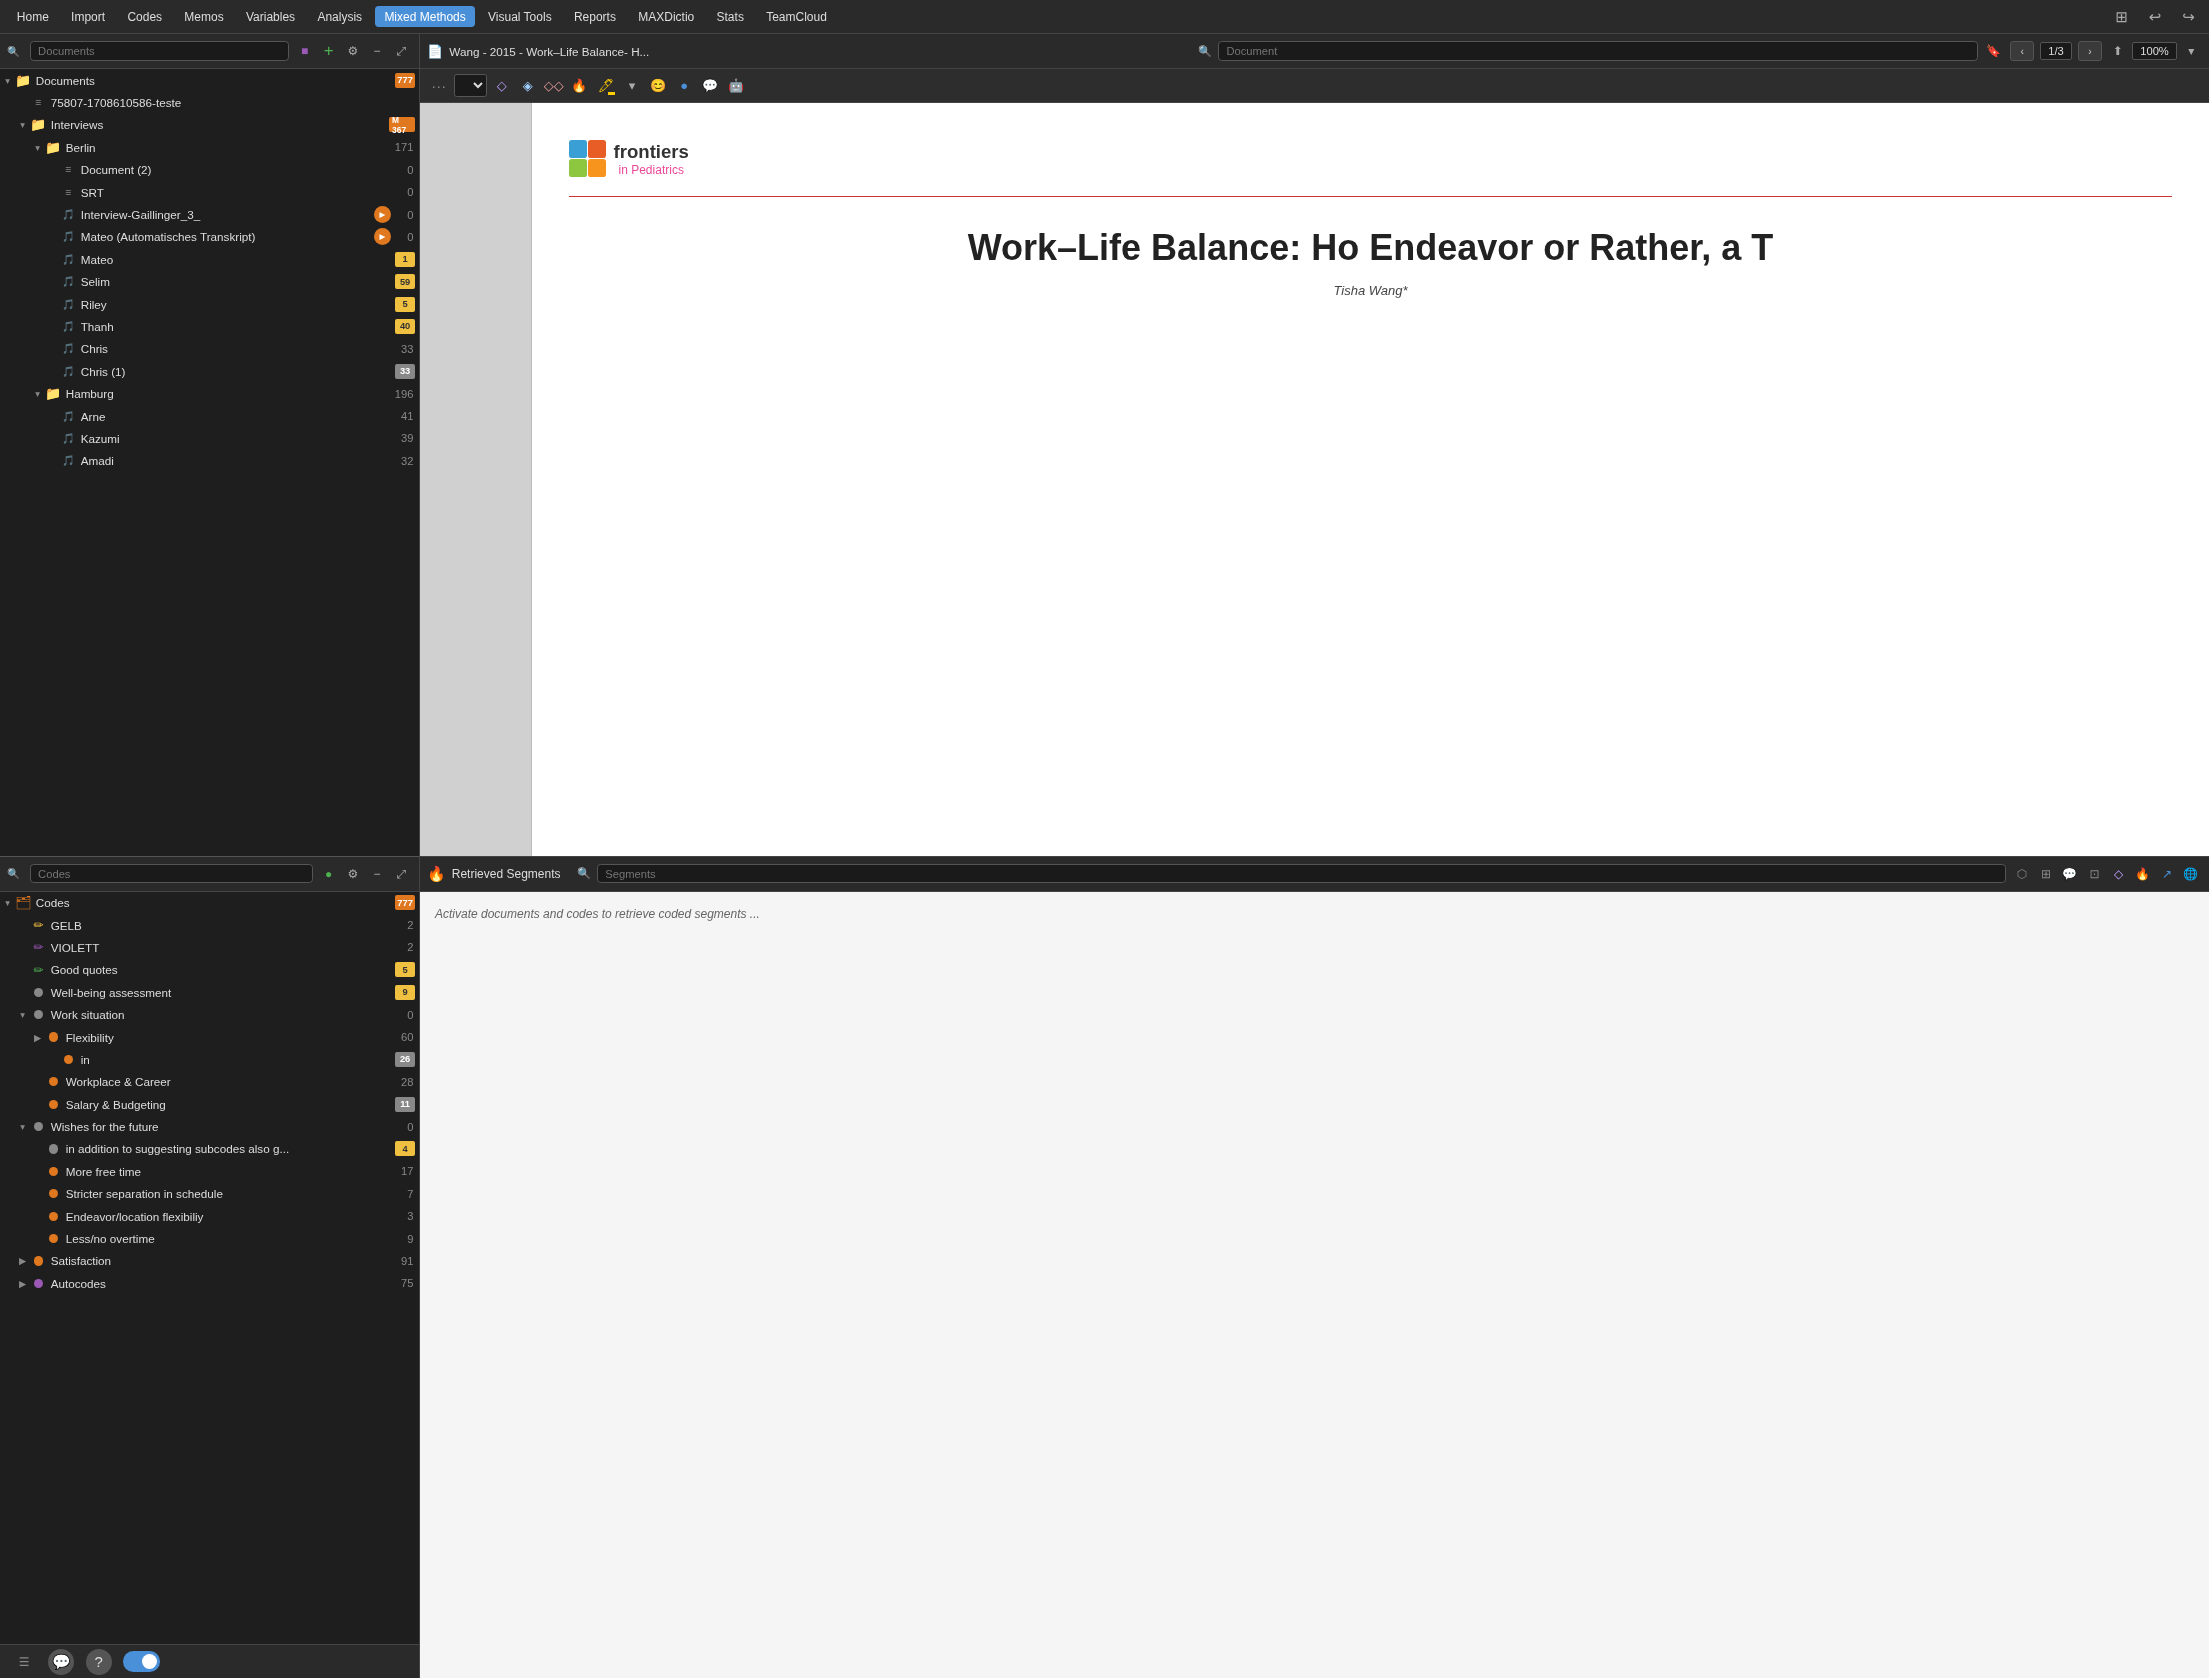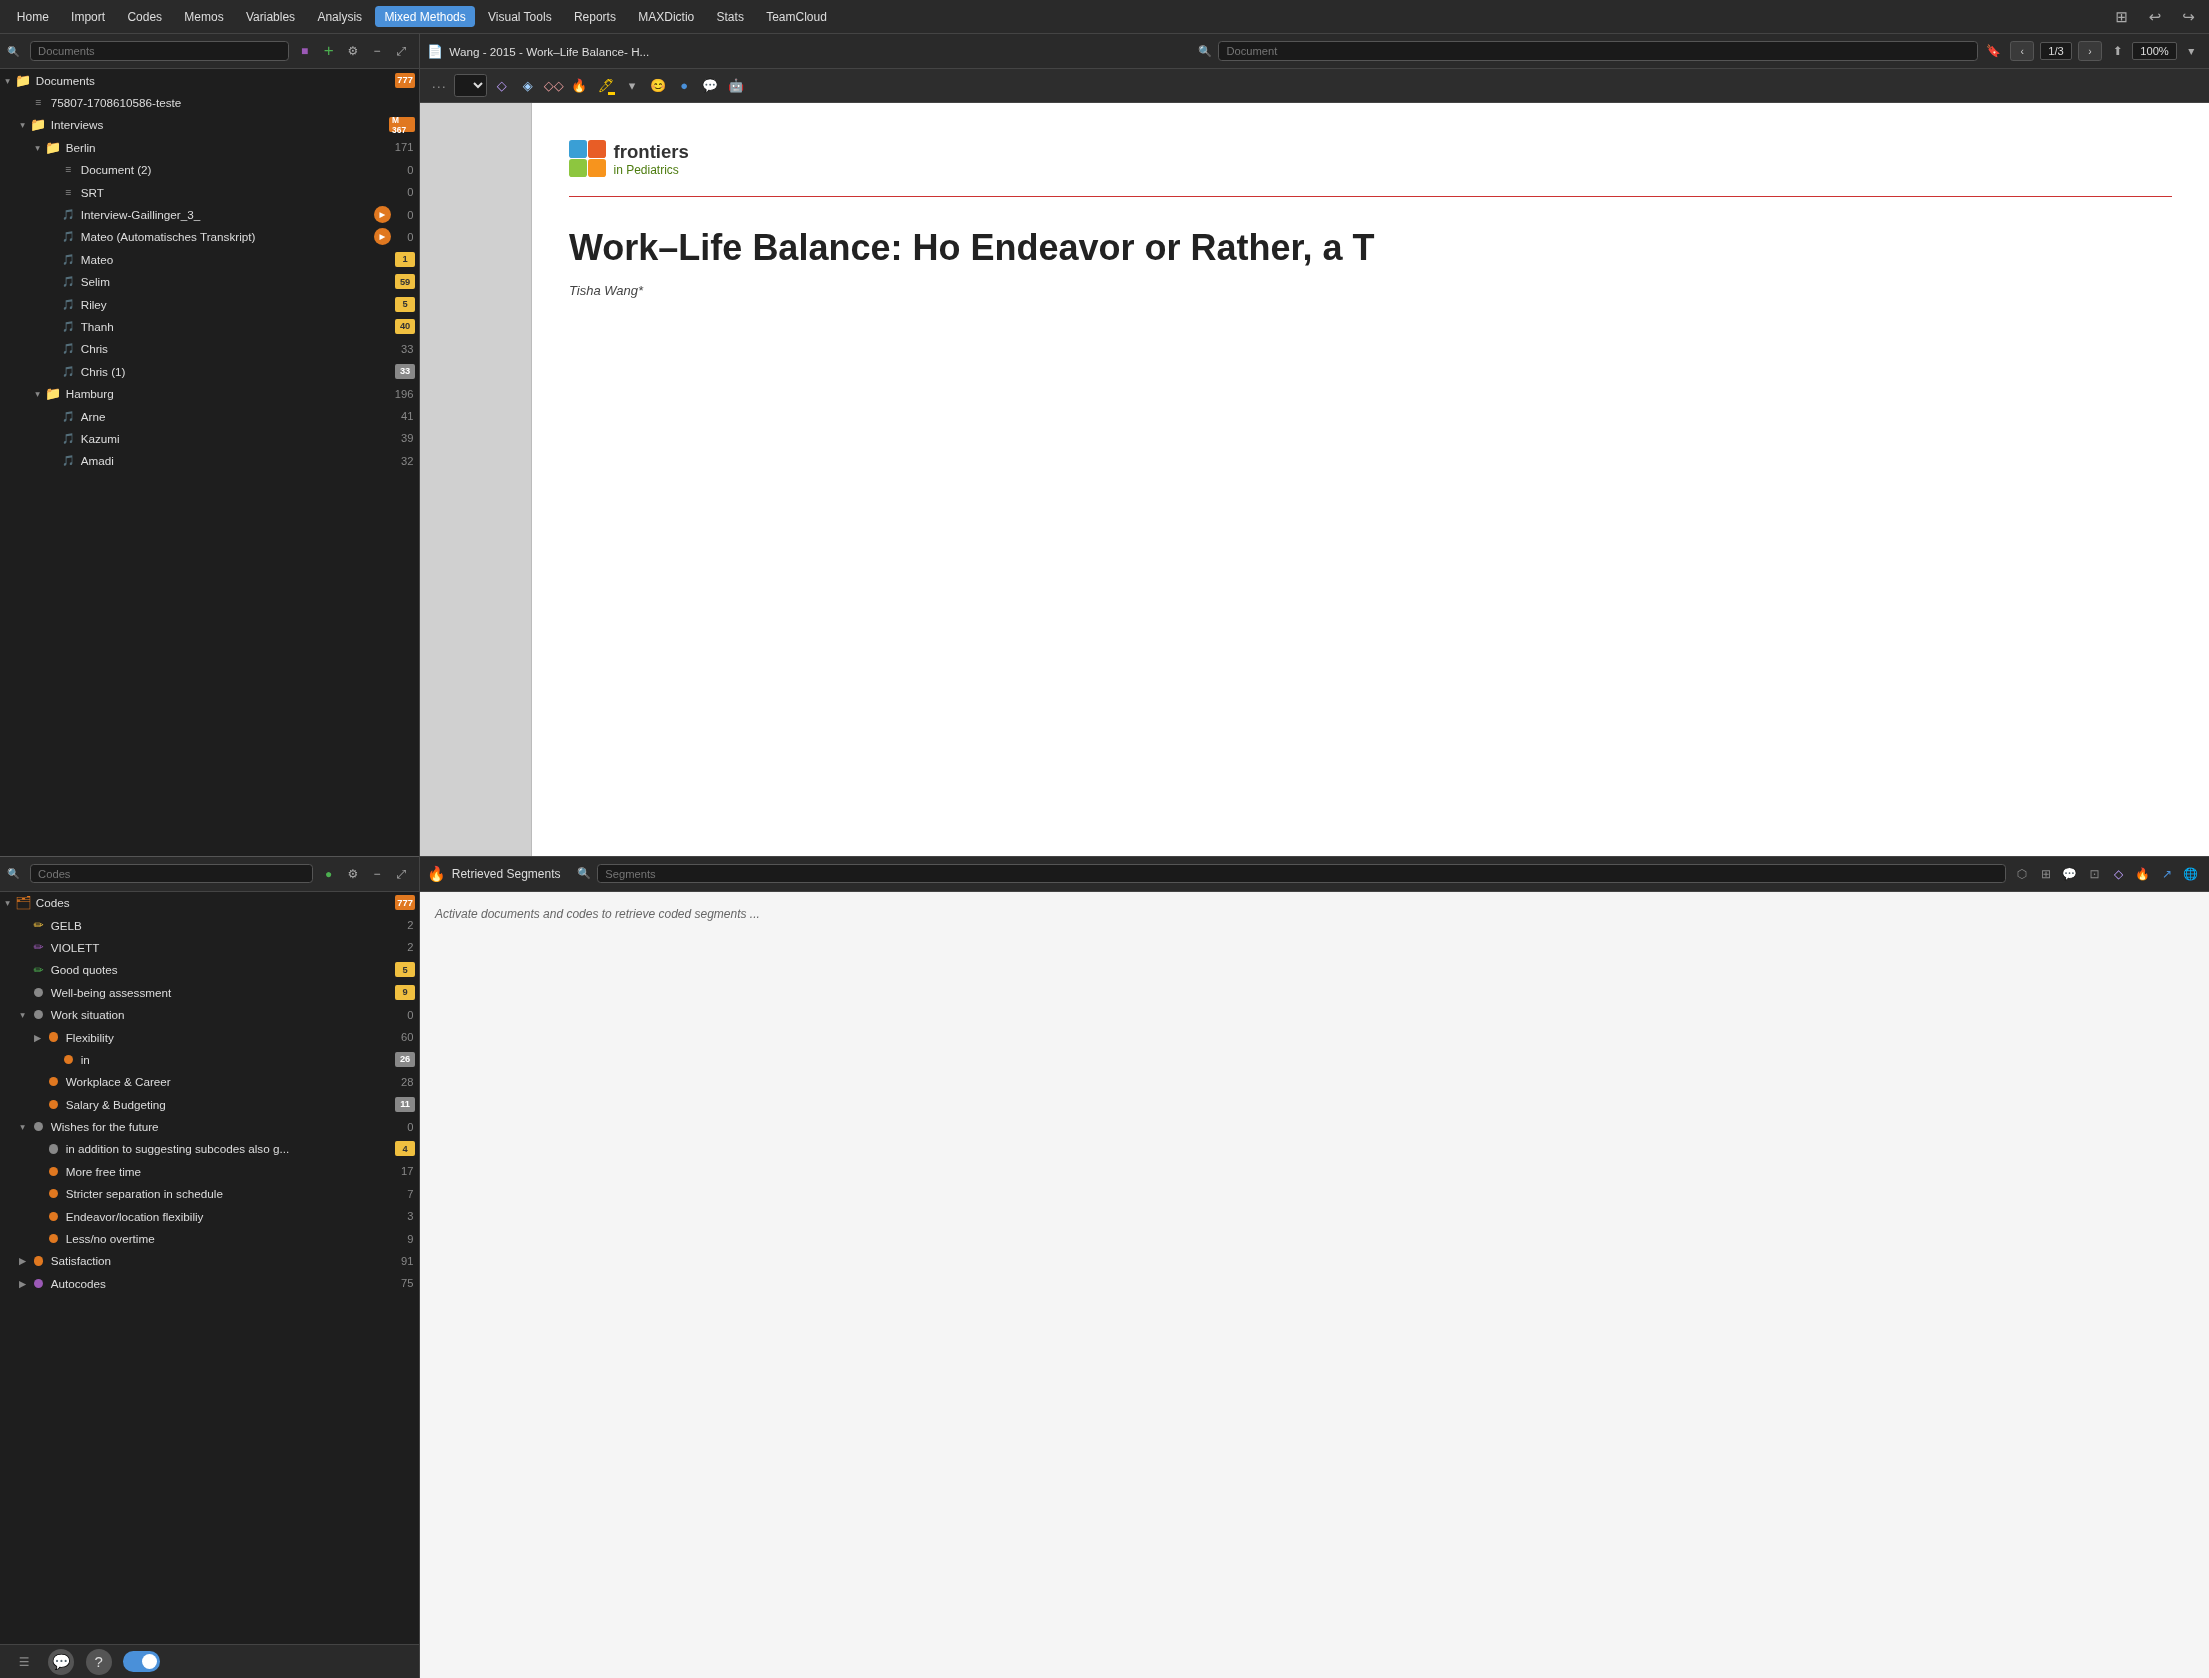--- a/index.html
+++ b/index.html
@@ -55,31 +55,31 @@
     .page-indicator { background: #1a1a1a; border: 0.9px solid #555; border-radius: 2px; padding: 1.9px 7.5px; font-size: 11.2px; color: #ddd; }
     .doc-toolbar-icons { display: flex; align-items: center; gap: 3.7px; margin-left: auto; }
 
     .doc-annotation-bar { display: flex; align-items: center; background: #2d2d2d; height: 34px; padding: 0 7.5px; border-bottom: 0.9px solid #444; gap: 3.7px; }
     .anno-select { background: #1a1a1a; border: 0.9px solid #555; border-radius: 2.8px; color: #ddd; font-size: 10.3px; padding: 1.9px 5.6px; height: 22.4px; }
     .anno-icon { width: 22.4px; height: 22.4px; display: flex; align-items: center; justify-content: center; border-radius: 2.8px; cursor: pointer; color: #aaa; font-size: 13px; }
     .anno-dots { color: #888; font-size: 15px; cursor: pointer; padding: 0 3.7px; }
 
     .doc-content { flex: 1; background: #e8e8e8; overflow-y: auto; display: flex; }
     .doc-sidebar-strip { width: 112px; background: #d0d0d0; border-right: 0.9px solid #bbb; }
-    .doc-main { flex: 1; padding: 37px; background: white; }
+    .doc-main { flex: 1; padding: 37px; background: white; text-align: center; }
     .doc-header { border-bottom: 1.9px solid #cc3333; padding-bottom: 18.6px; margin-bottom: 28px; }
     .frontiers-logo { display: flex; align-items: center; gap: 7.5px; }
     .logo-square { width: 37px; height: 37px; display: grid; grid-template-columns: 1fr 1fr; gap: 1.9px; }
     .logo-cell { border-radius: 2.8px; }
     .logo-cell-1 { background: #3a9fd5; }
     .logo-cell-2 { background: #e85d26; }
     .logo-cell-3 { background: #8dc63f; }
     .logo-cell-4 { background: #f7941d; }
     .logo-text { font-size: 18.6px; font-weight: bold; color: #333; }
-    .logo-sub { font-size: 12px; color: #4d7c0f; }
+    .logo-sub { font-size: 12px; color: #ec4899; }
     .doc-article-title { font-size: 36px; font-weight: bold; color: #222; margin-top: 28px; line-height: 1.3; }
     .doc-author { font-style: italic; color: #444; margin-top: 11.2px; font-size: 13px; }
 
     
     .segments-pane { flex: 1; display: flex; flex-direction: column; max-height: 50%; overflow: hidden; }
     .segments-toolbar { display: flex; align-items: center; background: #2a2a2a; height: 35px; padding: 0 7.5px; border-bottom: 0.9px solid #444; gap: 5.6px; }
     .segments-title { font-size: 12px; color: #ddd; font-weight: 500; text-align: right; }
     .segments-icons { display: flex; gap: 3.7px; margin-left: auto; }
     .segments-content { flex: 1; background: #f5f5f5; overflow-y: auto; display: flex; align-items: flex-start; justify-content: flex-start; padding: 15px; }
     .segments-placeholder { color: #666; font-size: 12px; font-style: italic; }

